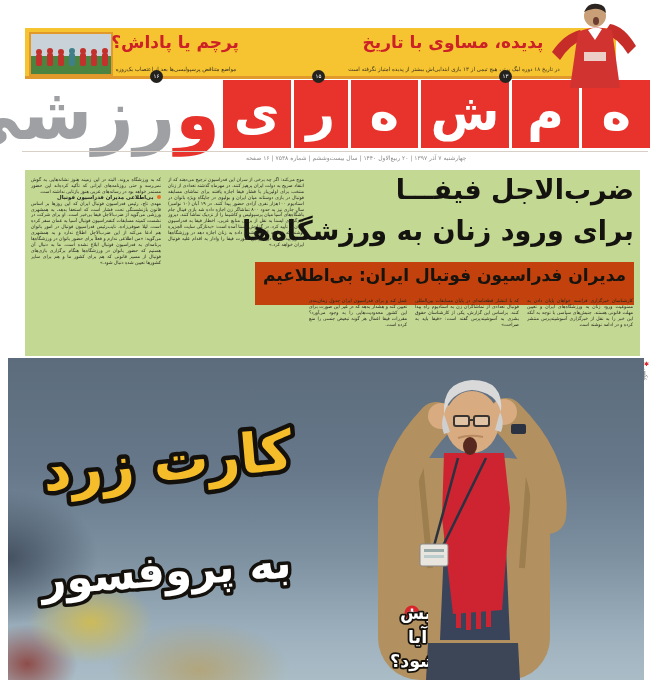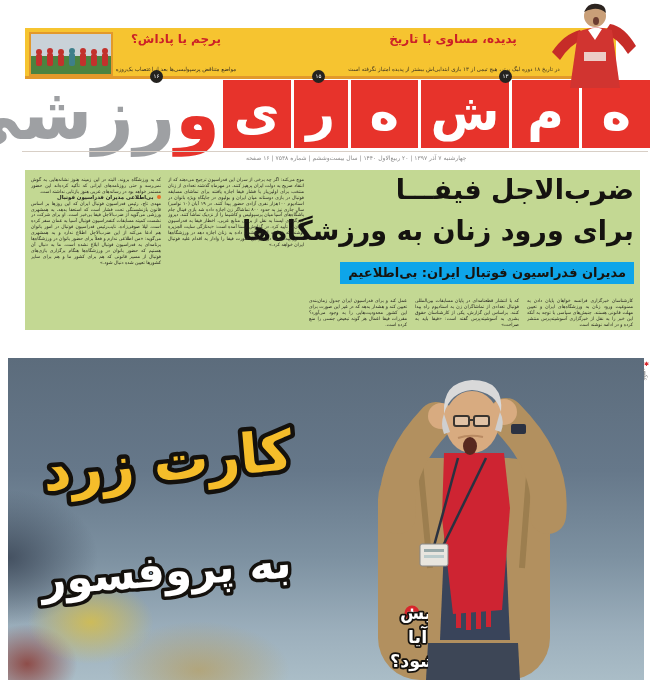--- a/index.html
+++ b/index.html
@@ -5,46 +5,46 @@
   html,body{margin:0;padding:0;background:#e9e9e9;}
   .page{position:relative;width:650px;height:680px;background:#fff;overflow:hidden;
         font-family:"DejaVu Sans",sans-serif;}
 
   
   .teaser-band{position:absolute;left:25px;top:28px;width:593px;height:48px;
     background:#f6c430;border-bottom:3px solid #e2992b;display:flex;flex-direction:row;}
   .teaser{position:relative;height:100%;box-sizing:border-box;}
   .teaser+.teaser{border-right:2px solid #fff;}
   .teaser-head{position:absolute;top:4px;right:8px;left:8px;text-align:center;
-    color:#cc2127;font-weight:bold;font-size:12px;direction:rtl;white-space:nowrap;}
+    color:#cc2127;font-weight:bold;font-size:17px;direction:rtl;white-space:nowrap;}
   .teaser-sub{position:absolute;bottom:4px;right:6px;left:6px;text-align:center;
     color:#3a3022;font-size:5.5px;line-height:6.5px;direction:rtl;}
   .badge{position:absolute;width:13px;height:13px;border-radius:50%;background:#24221f;
     color:#fff;font-size:5.5px;line-height:13px;text-align:center;top:70px;z-index:5;}
   .team-photo{position:absolute;left:4px;top:4px;width:80px;height:40px;border:2px solid #e2992b;}
 
   
   .logo-sub{position:absolute;left:20px;top:78px;width:200px;height:72px;direction:rtl;
     font-weight:bold;font-size:72px;line-height:72px;text-align:left;letter-spacing:-2px;}
   .logo-sub .red{color:#e7332b;} .logo-sub .gray{color:#9ea0a3;}
   .masthead{position:absolute;left:223px;top:80px;width:427px;height:68px;display:flex;
     flex-direction:row-reverse;gap:3px;}
   .m-tile{flex:1;background:#e7332b;color:#fff;font-weight:bold;font-size:50px;
     line-height:66px;text-align:center;overflow:hidden;}
   .dateline-rule{position:absolute;left:22px;top:151px;width:626px;border-top:1px solid #d8cfc6;}
   .dateline{position:absolute;right:4px;top:154px;width:400px;text-align:left;direction:rtl;
     color:#8a8a8a;font-size:6px;}
 
   
-  .lead{position:absolute;left:25px;top:170px;width:615px;height:160px;background:#c3d893;}
+  .lead{position:absolute;left:25px;top:170px;width:615px;height:186px;background:#c3d893;}
   .hl{position:absolute;right:6px;direction:rtl;color:#151310;font-weight:bold;
       font-size:27px;line-height:30px;white-space:nowrap;}
   .hl1{top:5px;} .hl2{top:46px;margin-left:20px;}
-  .subhl{position:absolute;right:6px;top:92px;background:#0ea5e9;color:#17140f;direction:rtl;
-      font-weight:bold;font-size:13px;padding:3px 8px 4px;white-space:nowrap;}
+  .subhl{position:absolute;right:6px;top:92px;background:#c2410c;color:#17140f;direction:rtl;
+      font-weight:bold;font-size:17px;padding:3px 8px 20px;white-space:nowrap;}
   .col{position:absolute;direction:rtl;text-align:justify;color:#26251f;
       font-size:4.6px;line-height:5.9px;overflow:hidden;}
   .col b{font-size:5.4px;}
   .bullet-dot{display:inline-block;width:4px;height:4px;border-radius:50%;
       background:#e8702a;margin-left:2px;vertical-align:middle;}
 
   
   .photo{position:absolute;left:8px;top:358px;width:636px;height:322px;overflow:hidden;
     background:
       radial-gradient(90px 60px at 13% 82%, rgba(214,190,74,.85), rgba(214,190,74,0) 70%),

